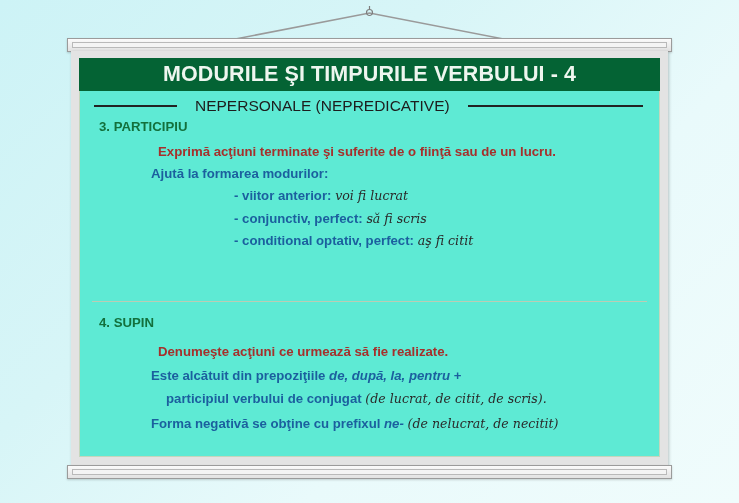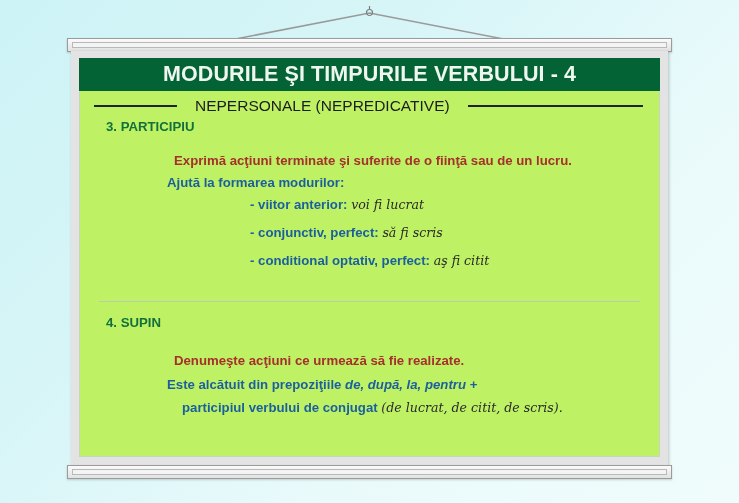--- a/index.html
+++ b/index.html
@@ -68,21 +68,21 @@
     box-sizing: border-box;
     box-shadow: 1px 1px 3px rgba(0,0,0,0.22);
   }
 
   .sheet-inner {
     position: absolute;
     left: 8px;
     top: 7px;
     width: 581px;
     height: 399px;
-    background: #bef264;
+    background: #5eead4;
     border: 1px solid #c5d6bd;
     box-sizing: border-box;
   }
 
   
   .title-bar {
     position: absolute;
     left: -1px;
     top: -1px;
     width: 581px;
@@ -125,37 +125,37 @@
     white-space: nowrap;
   }
 
   
   .body-area {
     position: absolute;
     left: 0;
     top: 60px;
     width: 579px;
     height: 337px;
-    padding: 0 19px;
+    padding: 0 12px;
     box-sizing: border-box;
   }
 
   .sec-head {
     color: #13703c;
     font-size: 13.2px;
     font-weight: bold;
     margin: 0;
     padding: 0 0 0 7px;
   }
 
   .line {
     font-size: 13.2px;
     font-weight: bold;
     white-space: nowrap;
-    margin: 13px;
+    margin: 4px;
   }
   .red  { color: #a5302c; }
   .blue { color: #1b5f9e; }
 
   .ex {
     font-family: "DejaVu Serif", serif;
     font-style: italic;
     font-weight: normal;
     color: #2a2a2a;
     font-size: 12.6px;
@@ -237,20 +237,23 @@
           <div class="line blue" style="position:absolute;left:55px;top:62px;">
             <span>Este alcătuit din prepoziţiile </span><span class="bi">de, după, la, pentru</span><span> +</span>
           </div>
 
           <div class="line red" style="position:absolute;left:62px;top:38px;">Denumeşte acţiuni ce urmează să fie realizate.</div>
 
           <div class="line blue" style="position:absolute;left:70px;top:85px;">
             <span>participiul verbului de conjugat </span><span class="ex">(de lucrat, de citit, de scris).</span>
           </div>
 
+          <div class="line blue" style="position:absolute;left:55px;top:110px;">
+            <span>Forma negativă se obţine cu prefixul </span><span class="bi">ne-</span><span>&nbsp;</span><span class="ex">(de nelucrat, de necitit)</span>
+          </div>
         </div>
 
       </div>
     </div>
   </div>
 
   <div class="rail rail-bottom">
     <div class="rail-inner"></div>
   </div>
 

